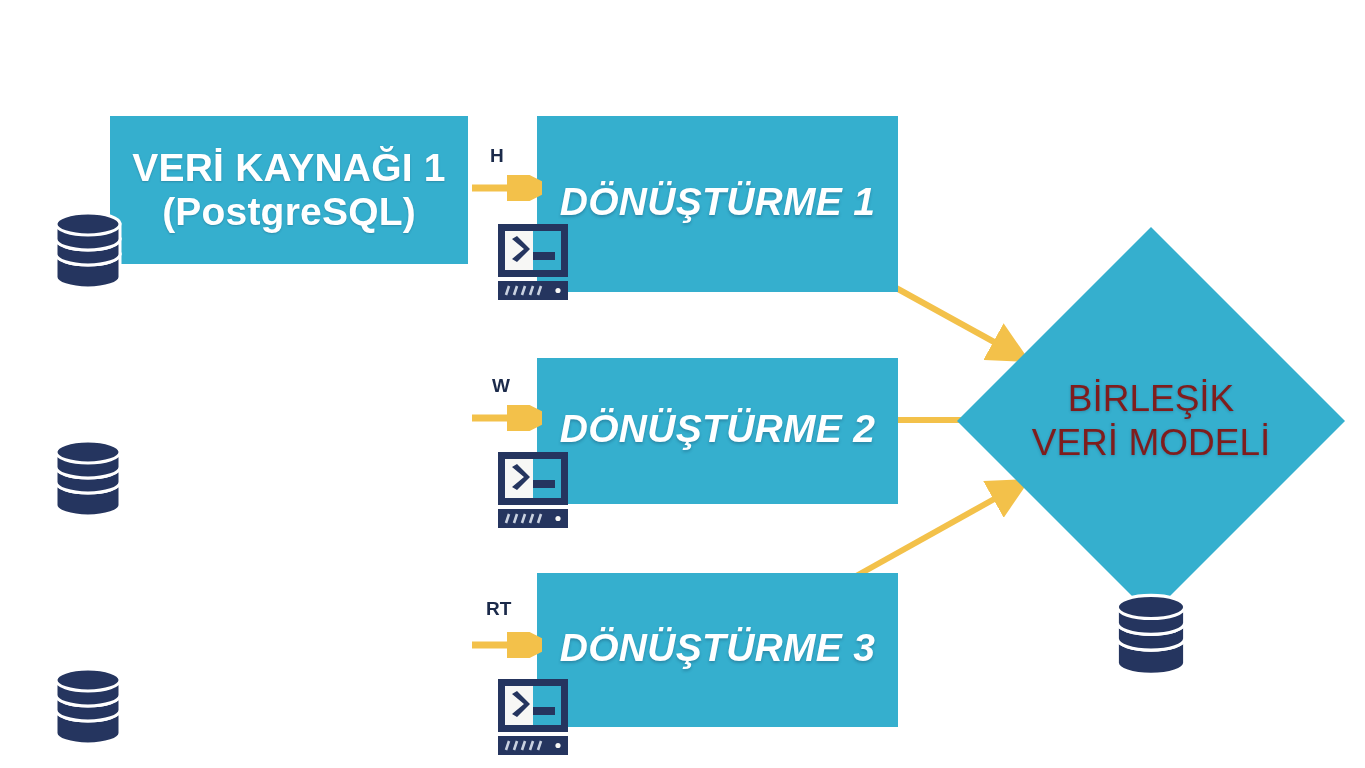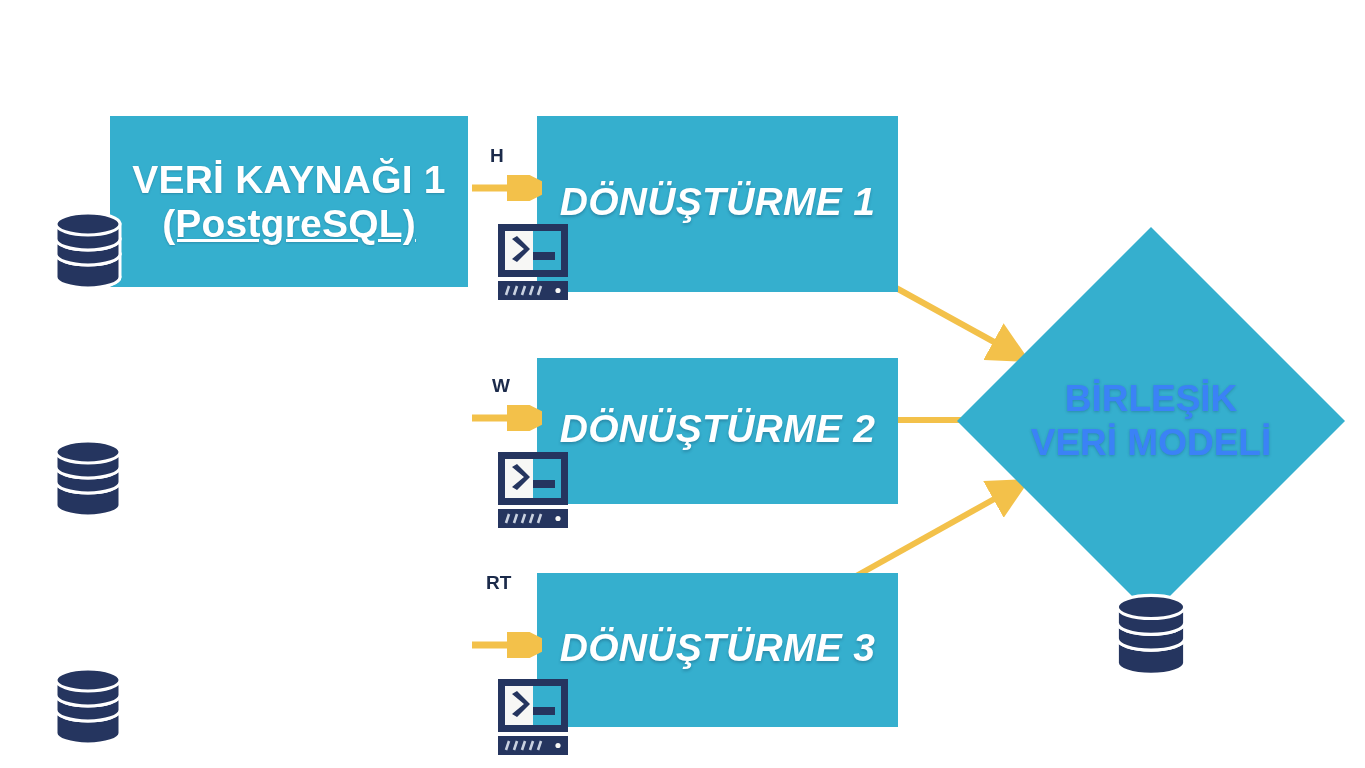--- a/index.html
+++ b/index.html
@@ -30,21 +30,21 @@
     line-height: 1.12;
     z-index: 3;
   }
   .src-box {
     font-size: 39px;
     font-weight: bold;
     letter-spacing: 0.2px;
     text-shadow: 0 1px 2px rgba(20,60,90,0.30);
   }
   .src-box .l1 { display:block; }
-  .src-box .l2 { display:block;text-decoration:underline; }
+  .src-box .l2 { display:block; }
 
   .xf-box {
     font-size: 39px;
     font-weight: bold;
     font-style: italic;
     letter-spacing: 0.3px;
     text-shadow: 0 2px 3px rgba(20,60,90,0.32);
     justify-content: center;
     padding-bottom: 4px;
   }
@@ -75,23 +75,23 @@
     inset: 0;
     background: #35AFCE;
     clip-path: polygon(50% 0%, 100% 50%, 50% 100%, 0% 50%);
   }
   .diamond-text {
     position: absolute;
     left: 0; right: 0;
     top: 50%;
     transform: translateY(-50%);
     text-align: center;
-    color: #3b82f6;
+    color: #7f1d1d;
     font-size: 37px;
-    font-weight: bold;
+    font-weight: normal;
     line-height: 1.18;
     text-shadow: 0 1px 3px rgba(20,60,90,0.30);
     z-index: 2;
     padding: 0 34px;
   }
   .diamond-text span { display: block; white-space: nowrap; }
 
   
   .db-icon { position: absolute; z-index: 7; }
 
@@ -123,21 +123,21 @@
 
   <svg class="diag-arrow" style="left:840px; top:475px; width:190px; height:120px;" viewBox="0 0 190 120">
     <defs>
       <marker id="mkDiag3" markerWidth="7" markerHeight="7" refX="2.2" refY="3.5" orient="auto">
         <path d="M0,0 L7,3.5 L0,7 z" fill="#F3C14A"></path>
       </marker>
     </defs>
     <line x1="9" y1="105" x2="165" y2="18" stroke="#F3C14A" stroke-width="6" marker-end="url(#mkDiag3)"></line>
   </svg>
 
-  <div class="node-box src-box" style="left:110px; top:116px; width:358px; height:171px;">
+  <div class="node-box src-box" style="left:110px; top:116px; width:358px; height:148px;">
     <span class="l1">VERİ KAYNAĞI 1</span>
     <span class="l2">(PostgreSQL)</span>
   </div>
 
   <svg class="db-icon" style="left:48px; top:206px; width:80px; height:95px;" viewBox="0 0 80 95">
     <g fill="#25355F" stroke="#ffffff" stroke-width="3">
       <ellipse cx="40" cy="71" rx="32" ry="11"></ellipse>
       <path d="M8,48 L8,71 A32,11 0 0 0 72,71 L72,48 z"></path>
       <ellipse cx="40" cy="48" rx="32" ry="11"></ellipse>
       <path d="M8,33 L8,48 A32,11 0 0 0 72,48 L72,33 z"></path>
@@ -230,21 +230,21 @@
       <ellipse cx="40" cy="71" rx="32" ry="11"></ellipse>
       <path d="M8,48 L8,71 A32,11 0 0 0 72,71 L72,48 z"></path>
       <ellipse cx="40" cy="48" rx="32" ry="11"></ellipse>
       <path d="M8,33 L8,48 A32,11 0 0 0 72,48 L72,33 z"></path>
       <ellipse cx="40" cy="33" rx="32" ry="11"></ellipse>
       <path d="M8,18 L8,33 A32,11 0 0 0 72,33 L72,18 z"></path>
       <ellipse cx="40" cy="18" rx="32" ry="11"></ellipse>
     </g>
   </svg>
 
-  <div class="arrow-label" style="left:486px; top:572px;">RT</div>
+  <div class="arrow-label" style="left:486px; top:598px;">RT</div>
 
   <svg class="h-arrow" style="left:470px; top:632px; width:72px; height:26px;" viewBox="0 0 72 26">
     <defs>
       <marker id="mkH3" markerWidth="7" markerHeight="7" refX="2.2" refY="3.5" orient="auto">
         <path d="M0,0 L7,3.5 L0,7 z" fill="#F3C14A"></path>
       </marker>
     </defs>
     <line x1="2" y1="13" x2="52" y2="13" stroke="#F3C14A" stroke-width="7" marker-end="url(#mkH3)"></line>
   </svg>
 

